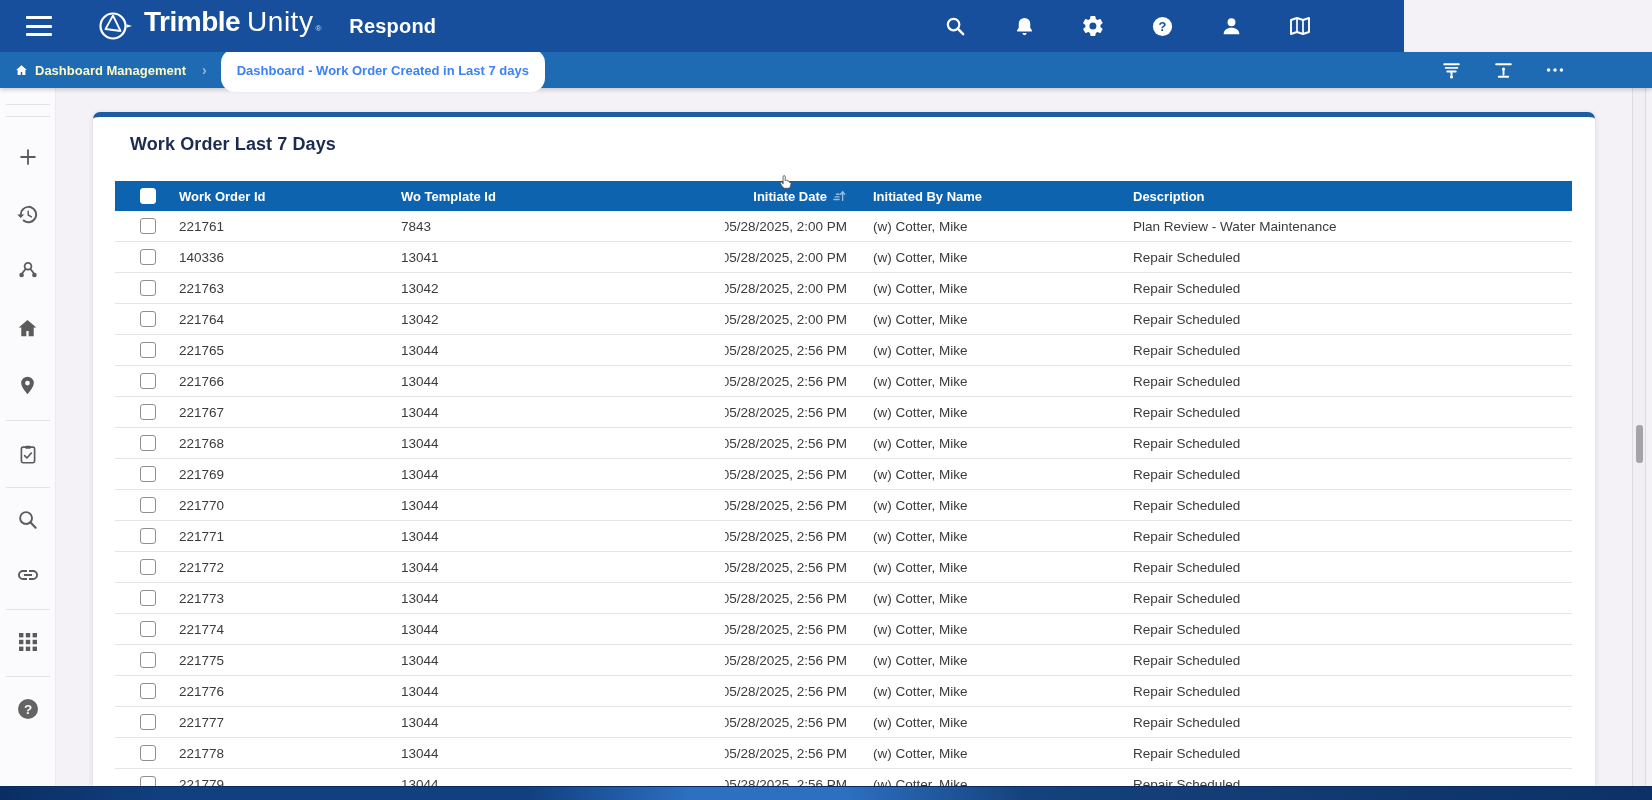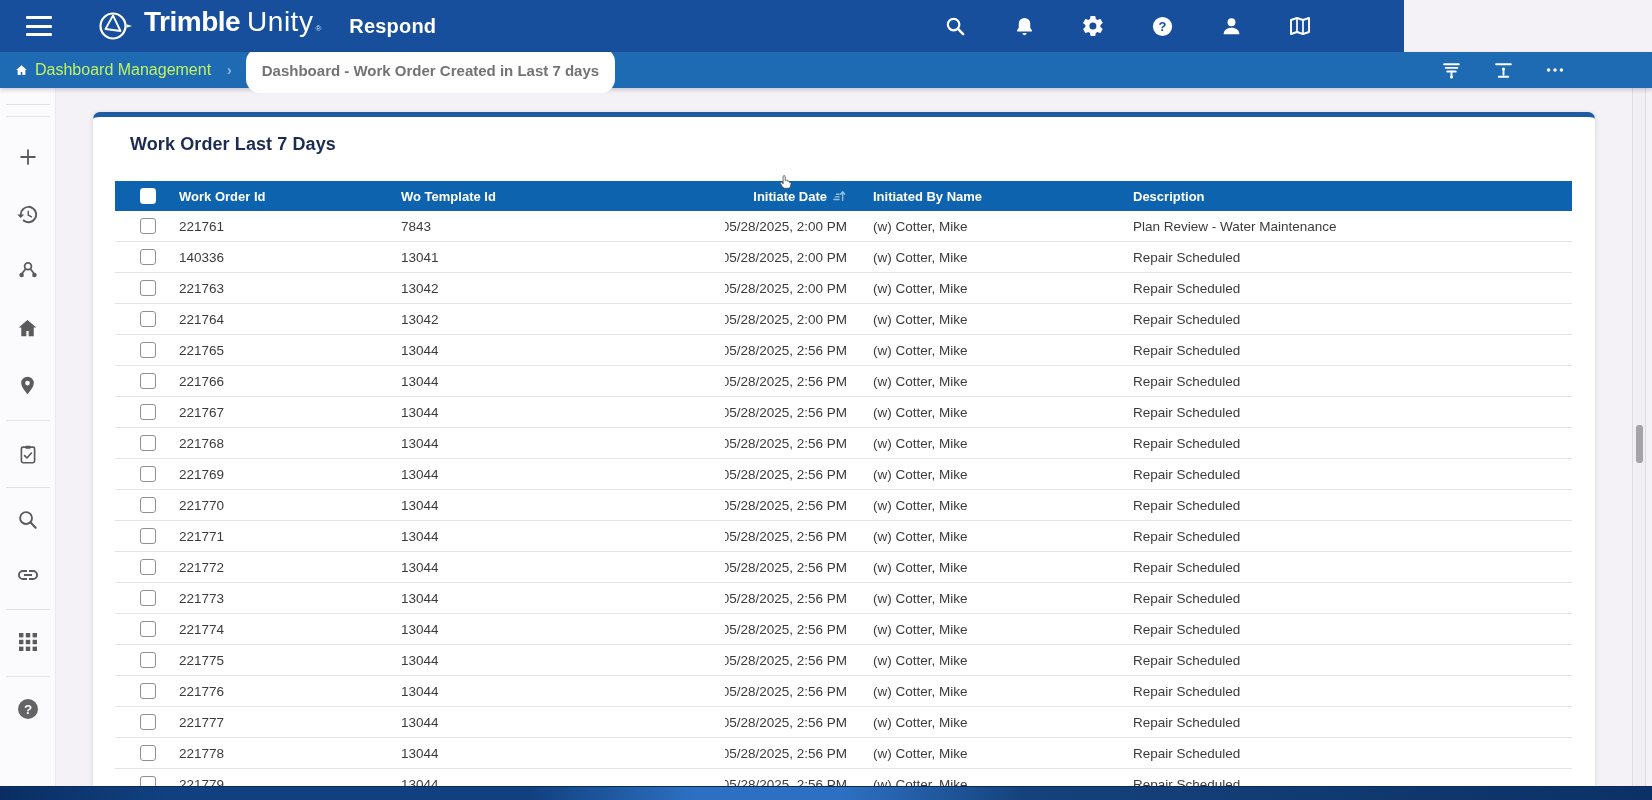--- a/index.html
+++ b/index.html
@@ -28,24 +28,24 @@
   .top-icons { position:absolute; right:92px; top:0; height:52px; display:flex; align-items:center; gap:45px; }
   .top-icon { width:24px; height:24px; cursor:pointer; display:flex; align-items:center; justify-content:center; }
 
   
   .crumbbar {
     position:absolute; left:0; top:52px; width:1652px; height:36px;
     background:#1e6bb4; display:flex; align-items:center; z-index:29;
     box-shadow:0 2px 4px rgba(0,0,0,0.18);
   }
   .crumb-root { display:flex; align-items:center; gap:6px; margin-left:14px; cursor:pointer; }
-  .crumb-root-label { color:#bef264; font-size:16px; font-weight:normal; }
+  .crumb-root-label { color:#fef9c3; font-size:13px; font-weight:bold; }
   .crumb-sep { color:#8fbbe2; font-size:14px; font-weight:bold; margin:0 14px 0 16px; }
   .crumb-pill {
-    background:#fff; color:#737373; font-size:15px; font-weight:bold;
+    background:#fff; color:#3b82f6; font-size:13px; font-weight:bold;
     padding:14px 16px; border-radius:14px; cursor:pointer; white-space:nowrap;
   }
   .crumb-tools { position:absolute; right:86px; display:flex; align-items:center; gap:30px; }
   .crumb-tool { width:22px; height:22px; cursor:pointer; display:flex; align-items:center; justify-content:center; }
 
   
   .sidebar {
     position:absolute; left:0; top:88px; width:56px; height:698px;
     background:#fbfafc; border-right:1px solid #eceaf0; z-index:10;
     display:flex; flex-direction:column; align-items:center;

